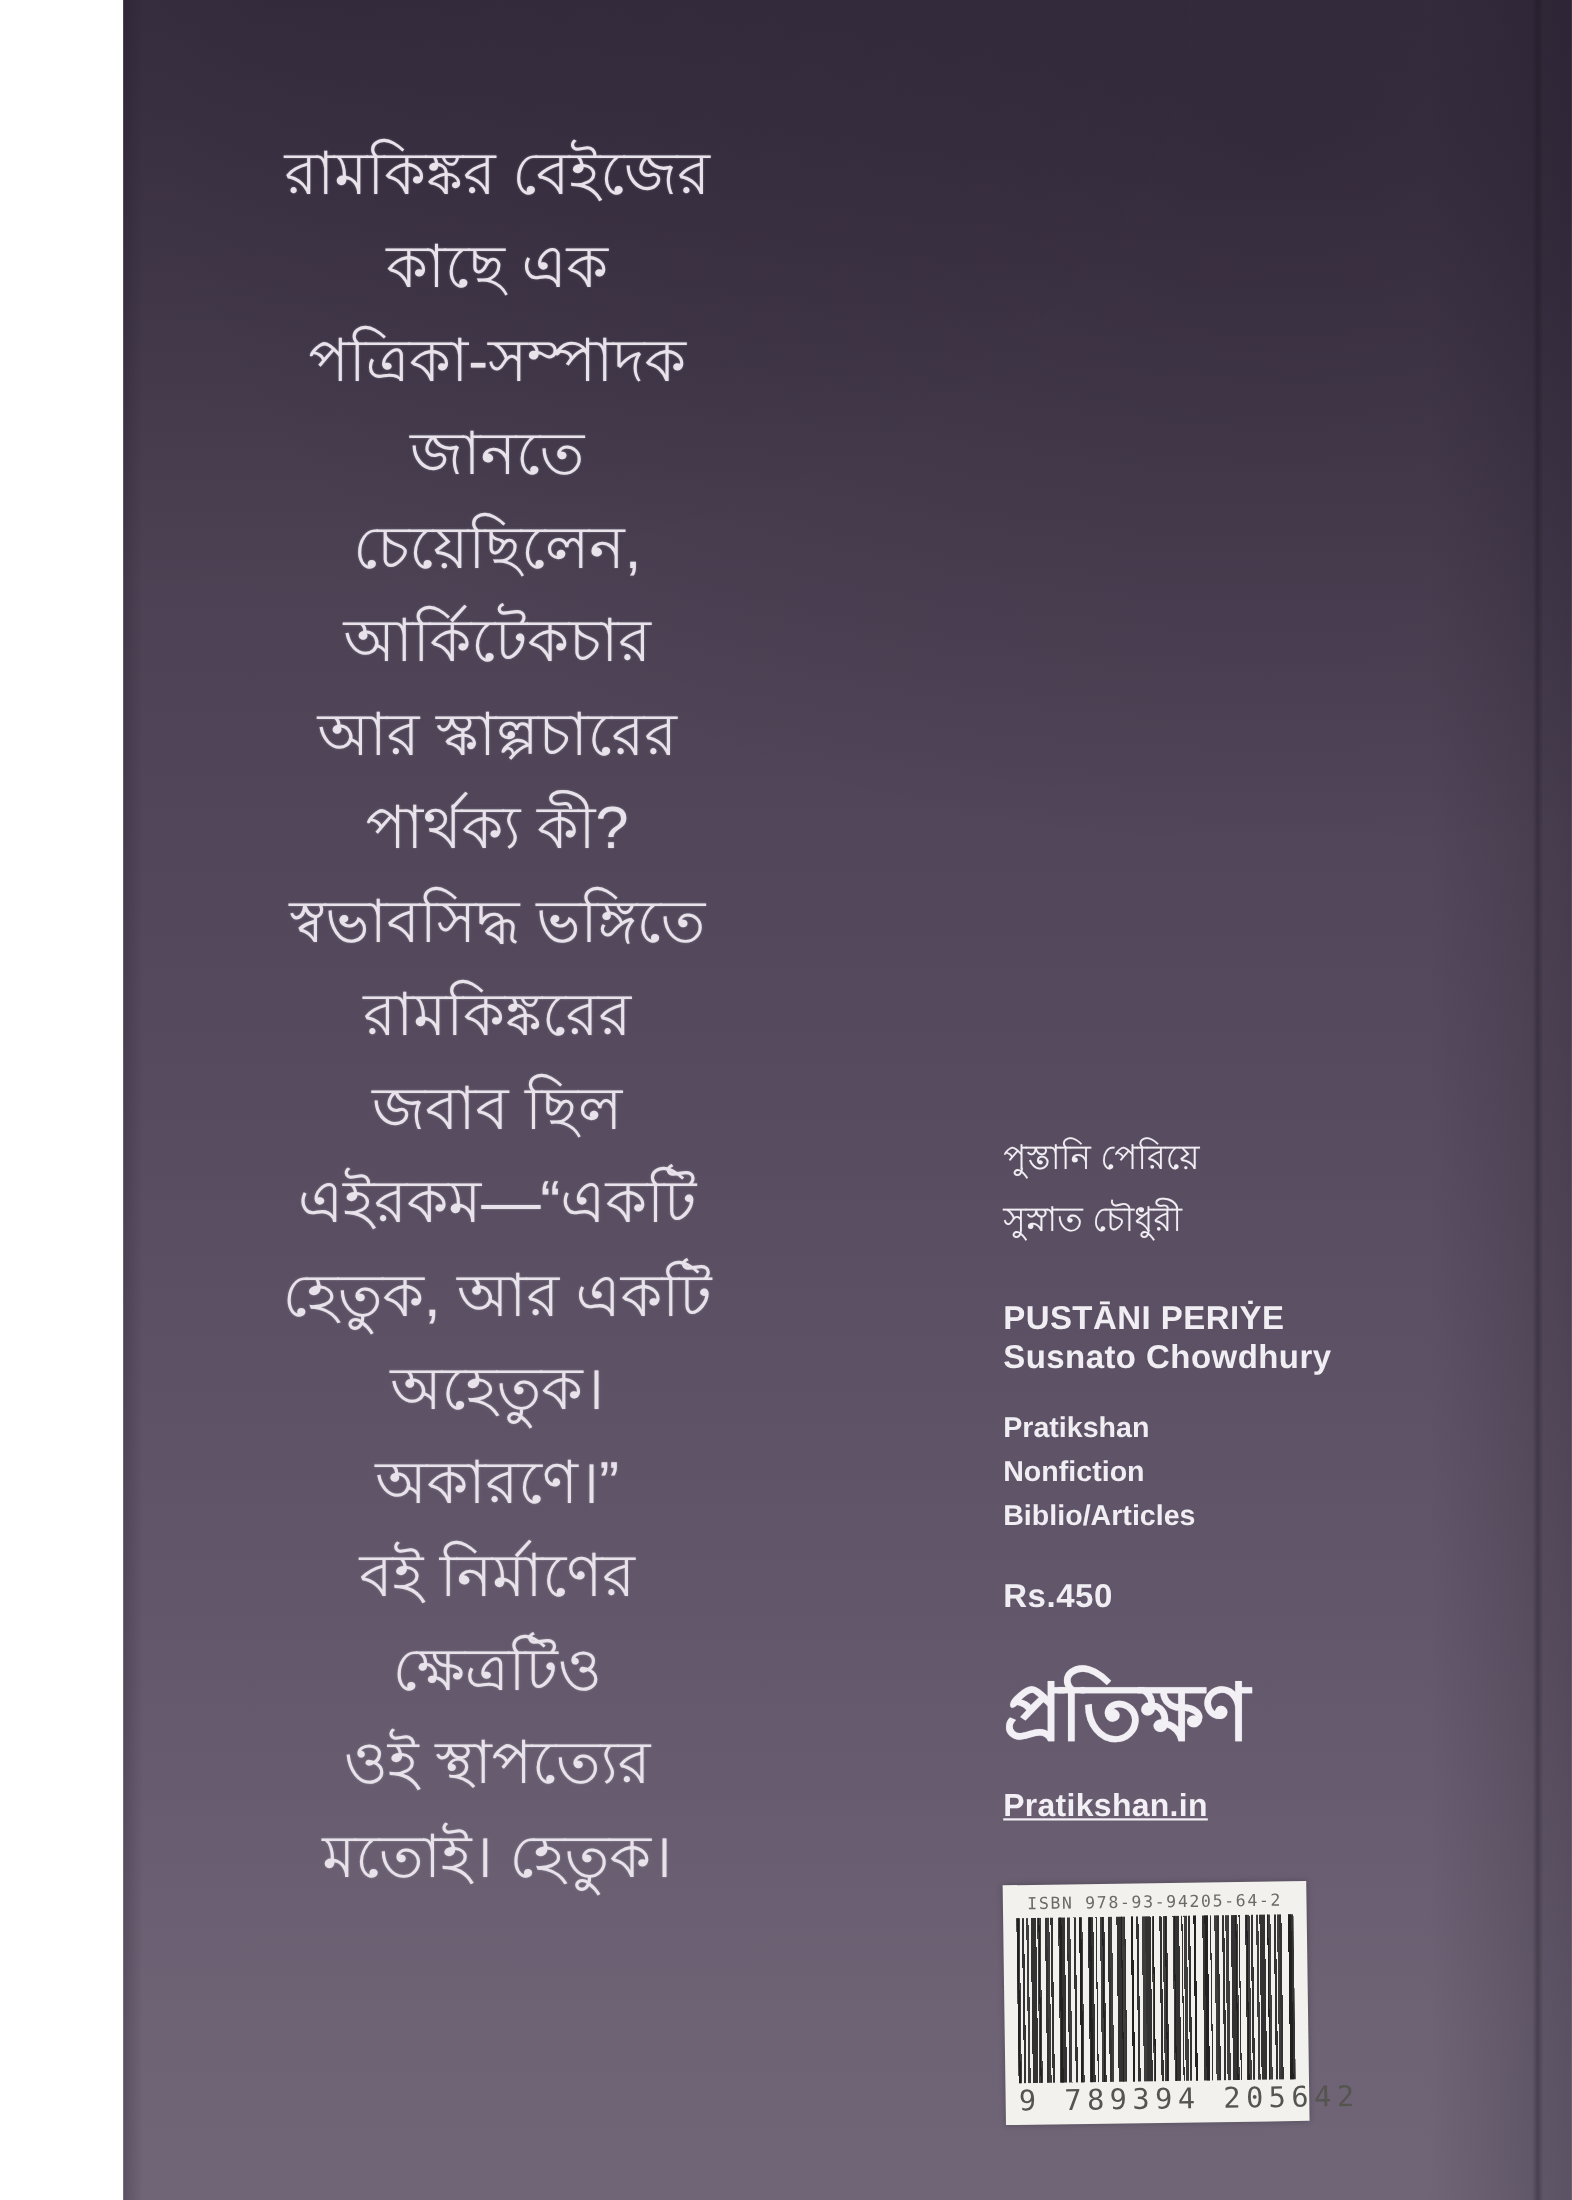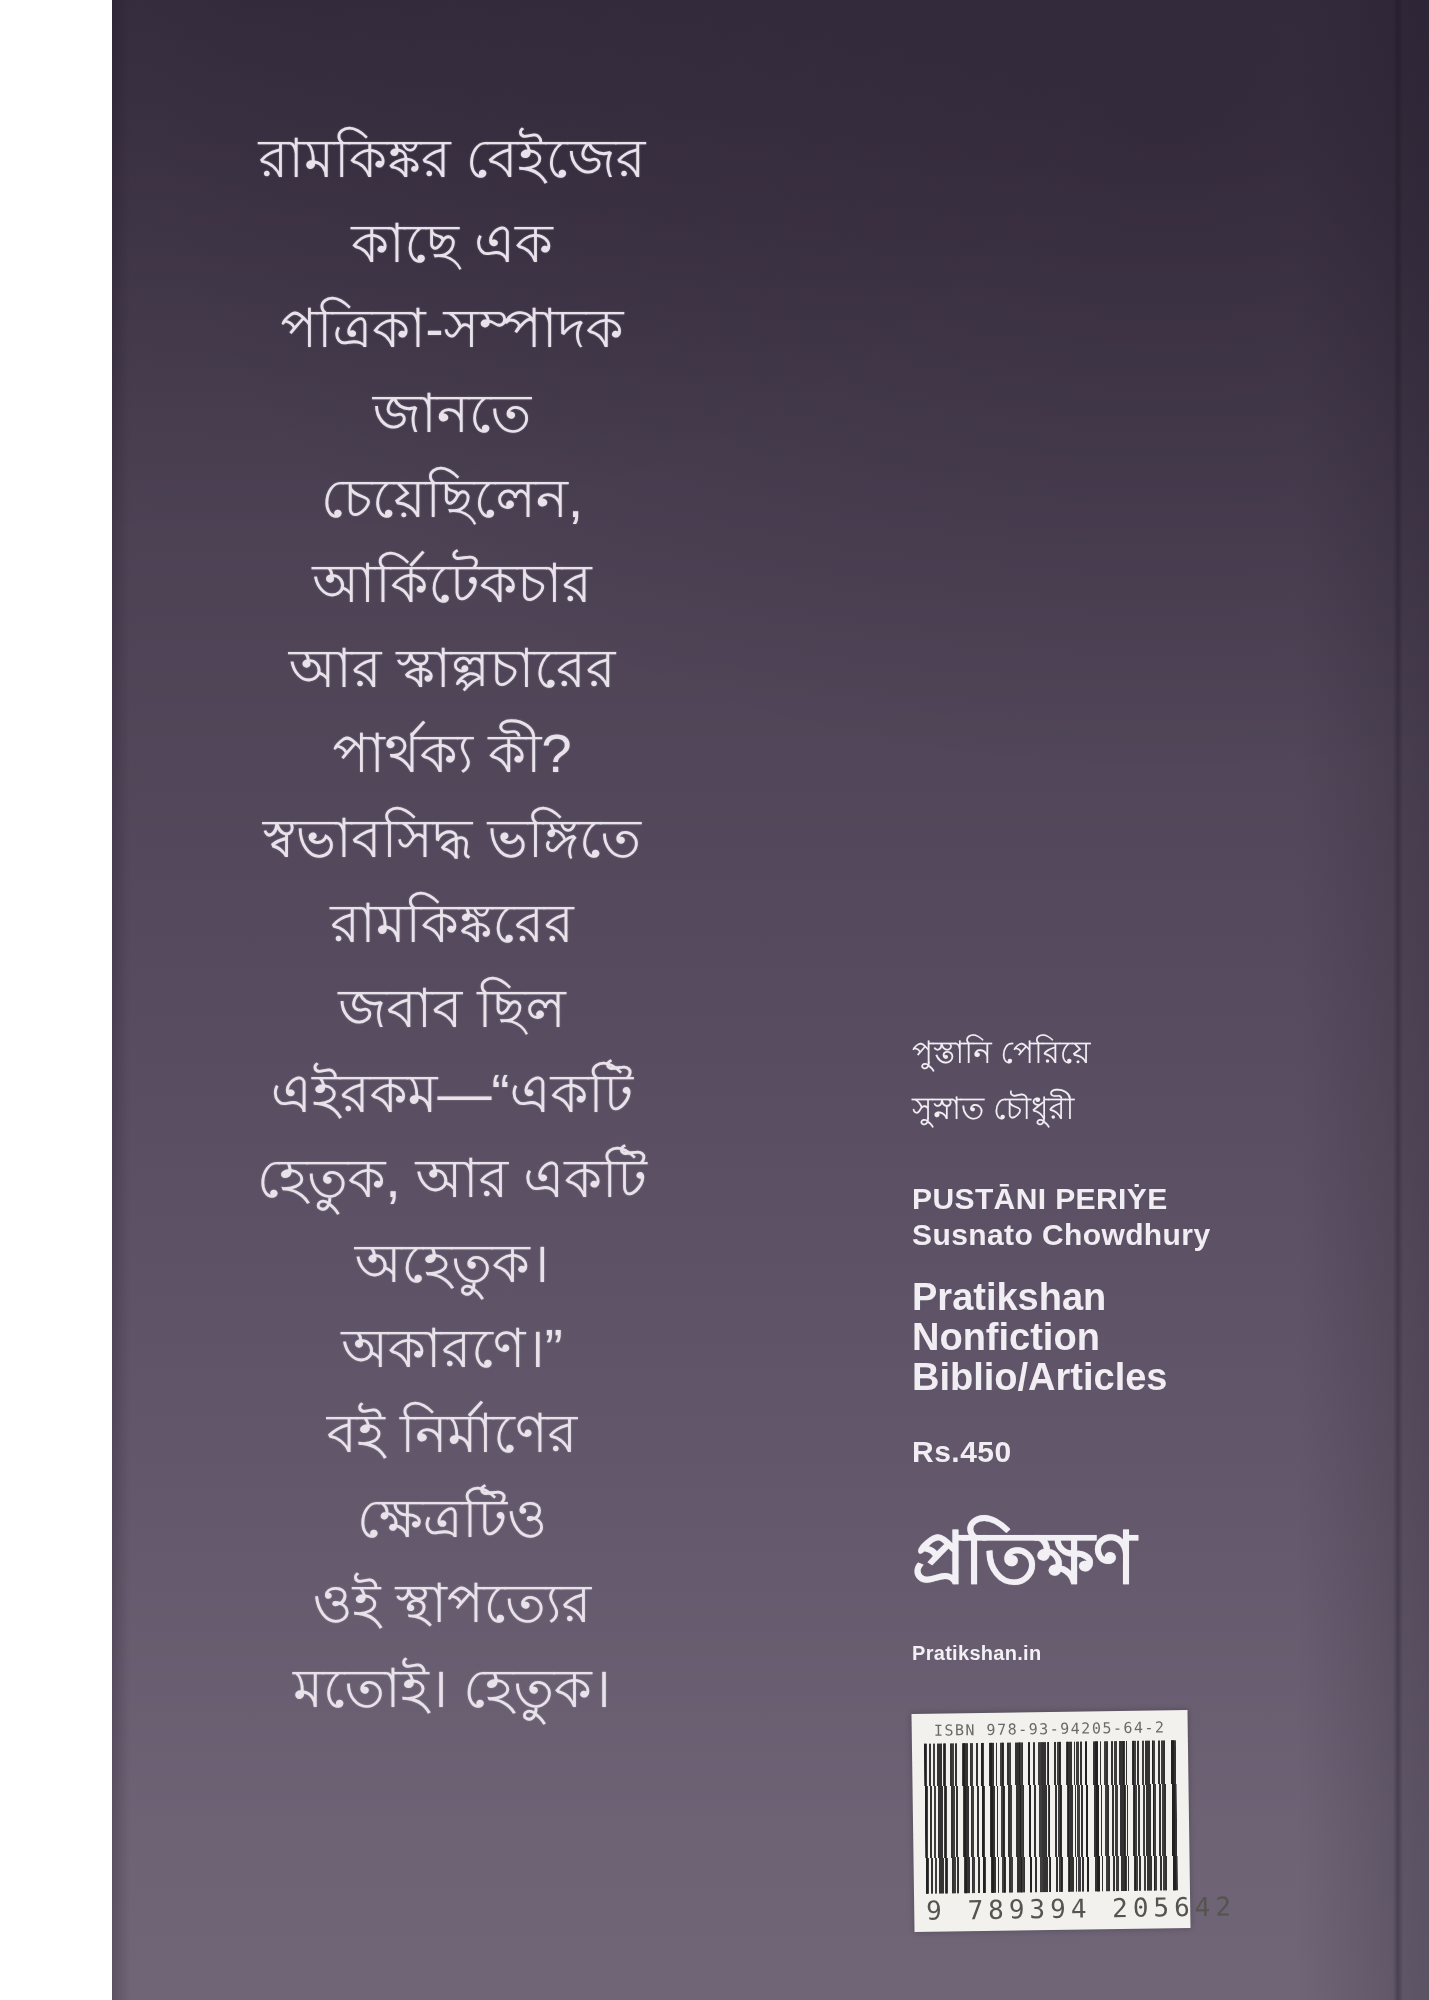--- a/index.html
+++ b/index.html
@@ -37,31 +37,31 @@
   .meta{
     position:absolute;left:800px;top:1033px;width:430px;
     color:#f0edf3;
   }
   .bn-small{font-size:31px;line-height:40px;text-shadow:0 0 1px rgba(240,235,245,0.3);}
   .bn-title{margin-bottom:16px;}
   .bn-author{margin-bottom:52px;}
   .en{font-size:30px;line-height:36px;letter-spacing:0.4px;}
   .en-title{font-weight:bold;}
   .en-author{font-weight:bold;margin-bottom:24px;}
-  .pub-line{font-weight:bold;font-size:38px;line-height:40px;}
+  .pub-line{font-weight:bold;font-size:26px;line-height:40px;}
   .pub-last{margin-bottom:38px;}
   .price{font-weight:bold;font-size:30px;letter-spacing:0.5px;}
   
   .logo-block{position:absolute;left:800px;top:1498px;width:430px;color:#f2eff5;}
   .logo-bn{
     font-size:72px;line-height:120px;font-weight:bold;
     text-shadow:0 0 1px rgba(245,240,250,0.5);
     letter-spacing:-2px;
   }
-  .website{font-size:20px;font-weight:bold;margin-top:24px;letter-spacing:0.3px;}
+  .website{font-size:29px;font-weight:bold;margin-top:8px;letter-spacing:0.3px;text-decoration:underline;}
   
   .barcode{
     position:absolute;left:801px;top:1712px;width:276px;height:218px;
     background:#f3f1ee;
     transform:rotate(-0.8deg);
     box-shadow:0 0 6px rgba(0,0,0,0.25);
     display:flex;flex-direction:column;align-items:stretch;
     padding:8px 12px 6px 12px;box-sizing:border-box;
   }
   .isbn-label{

